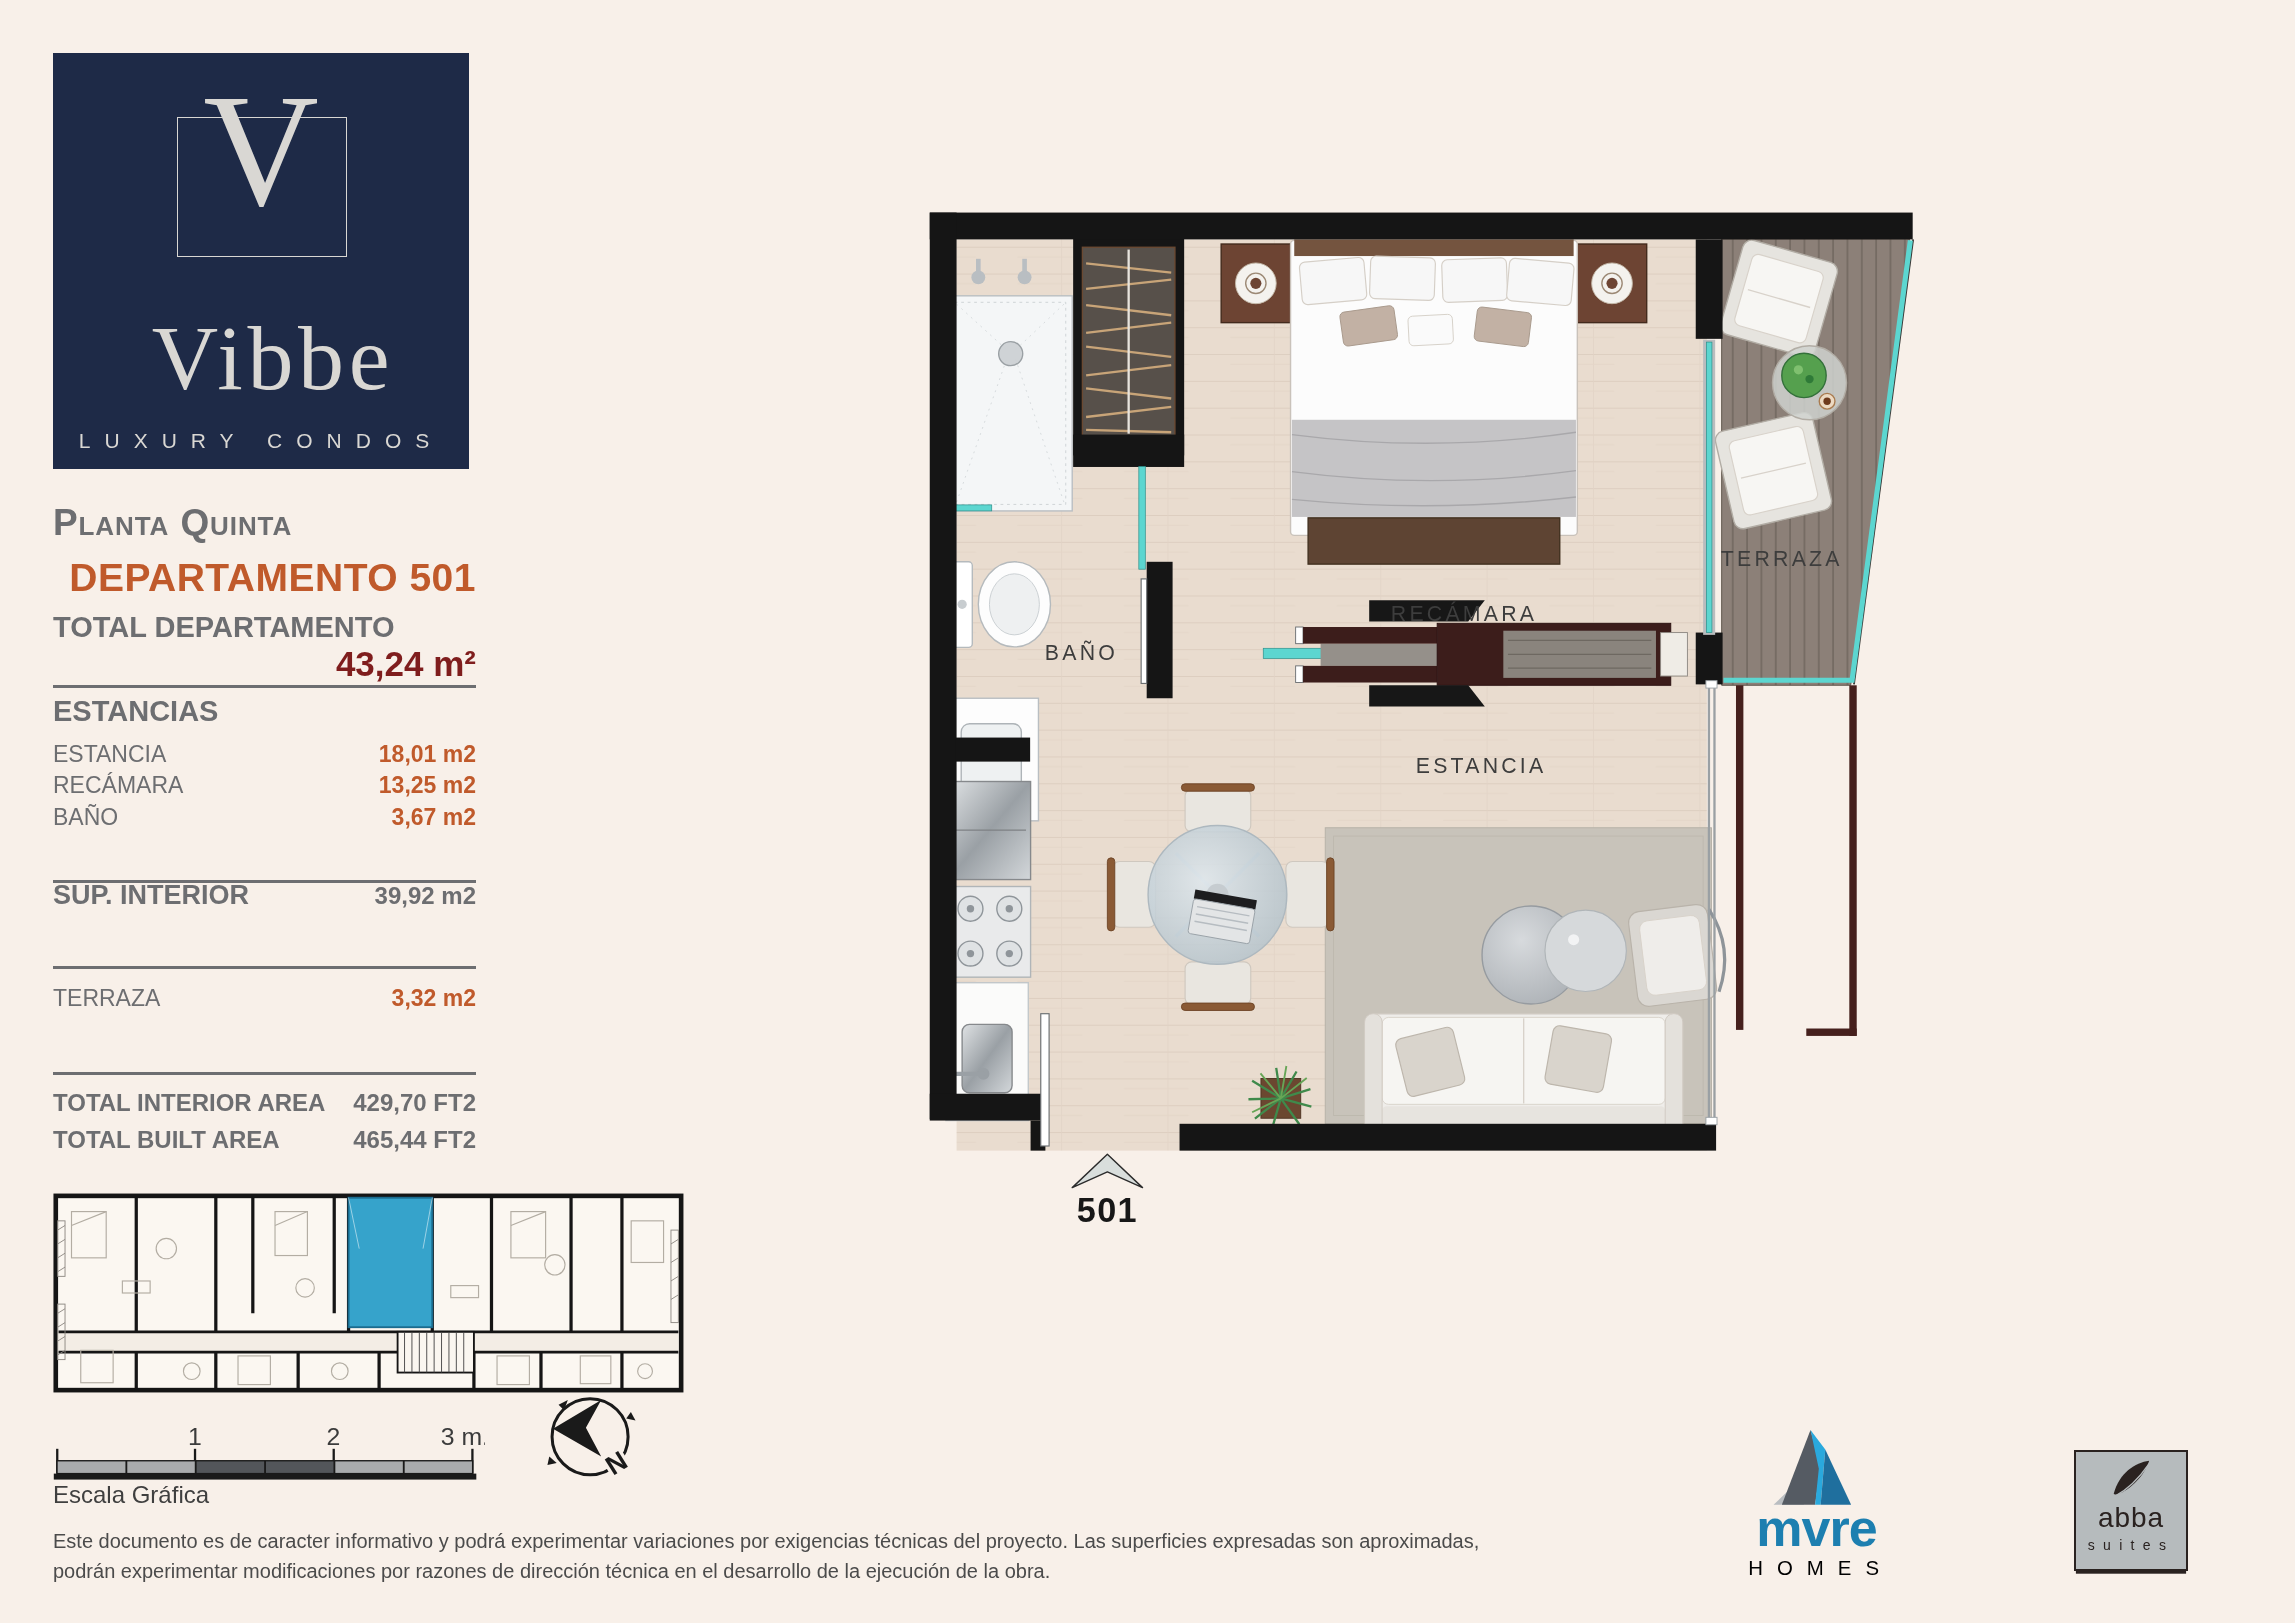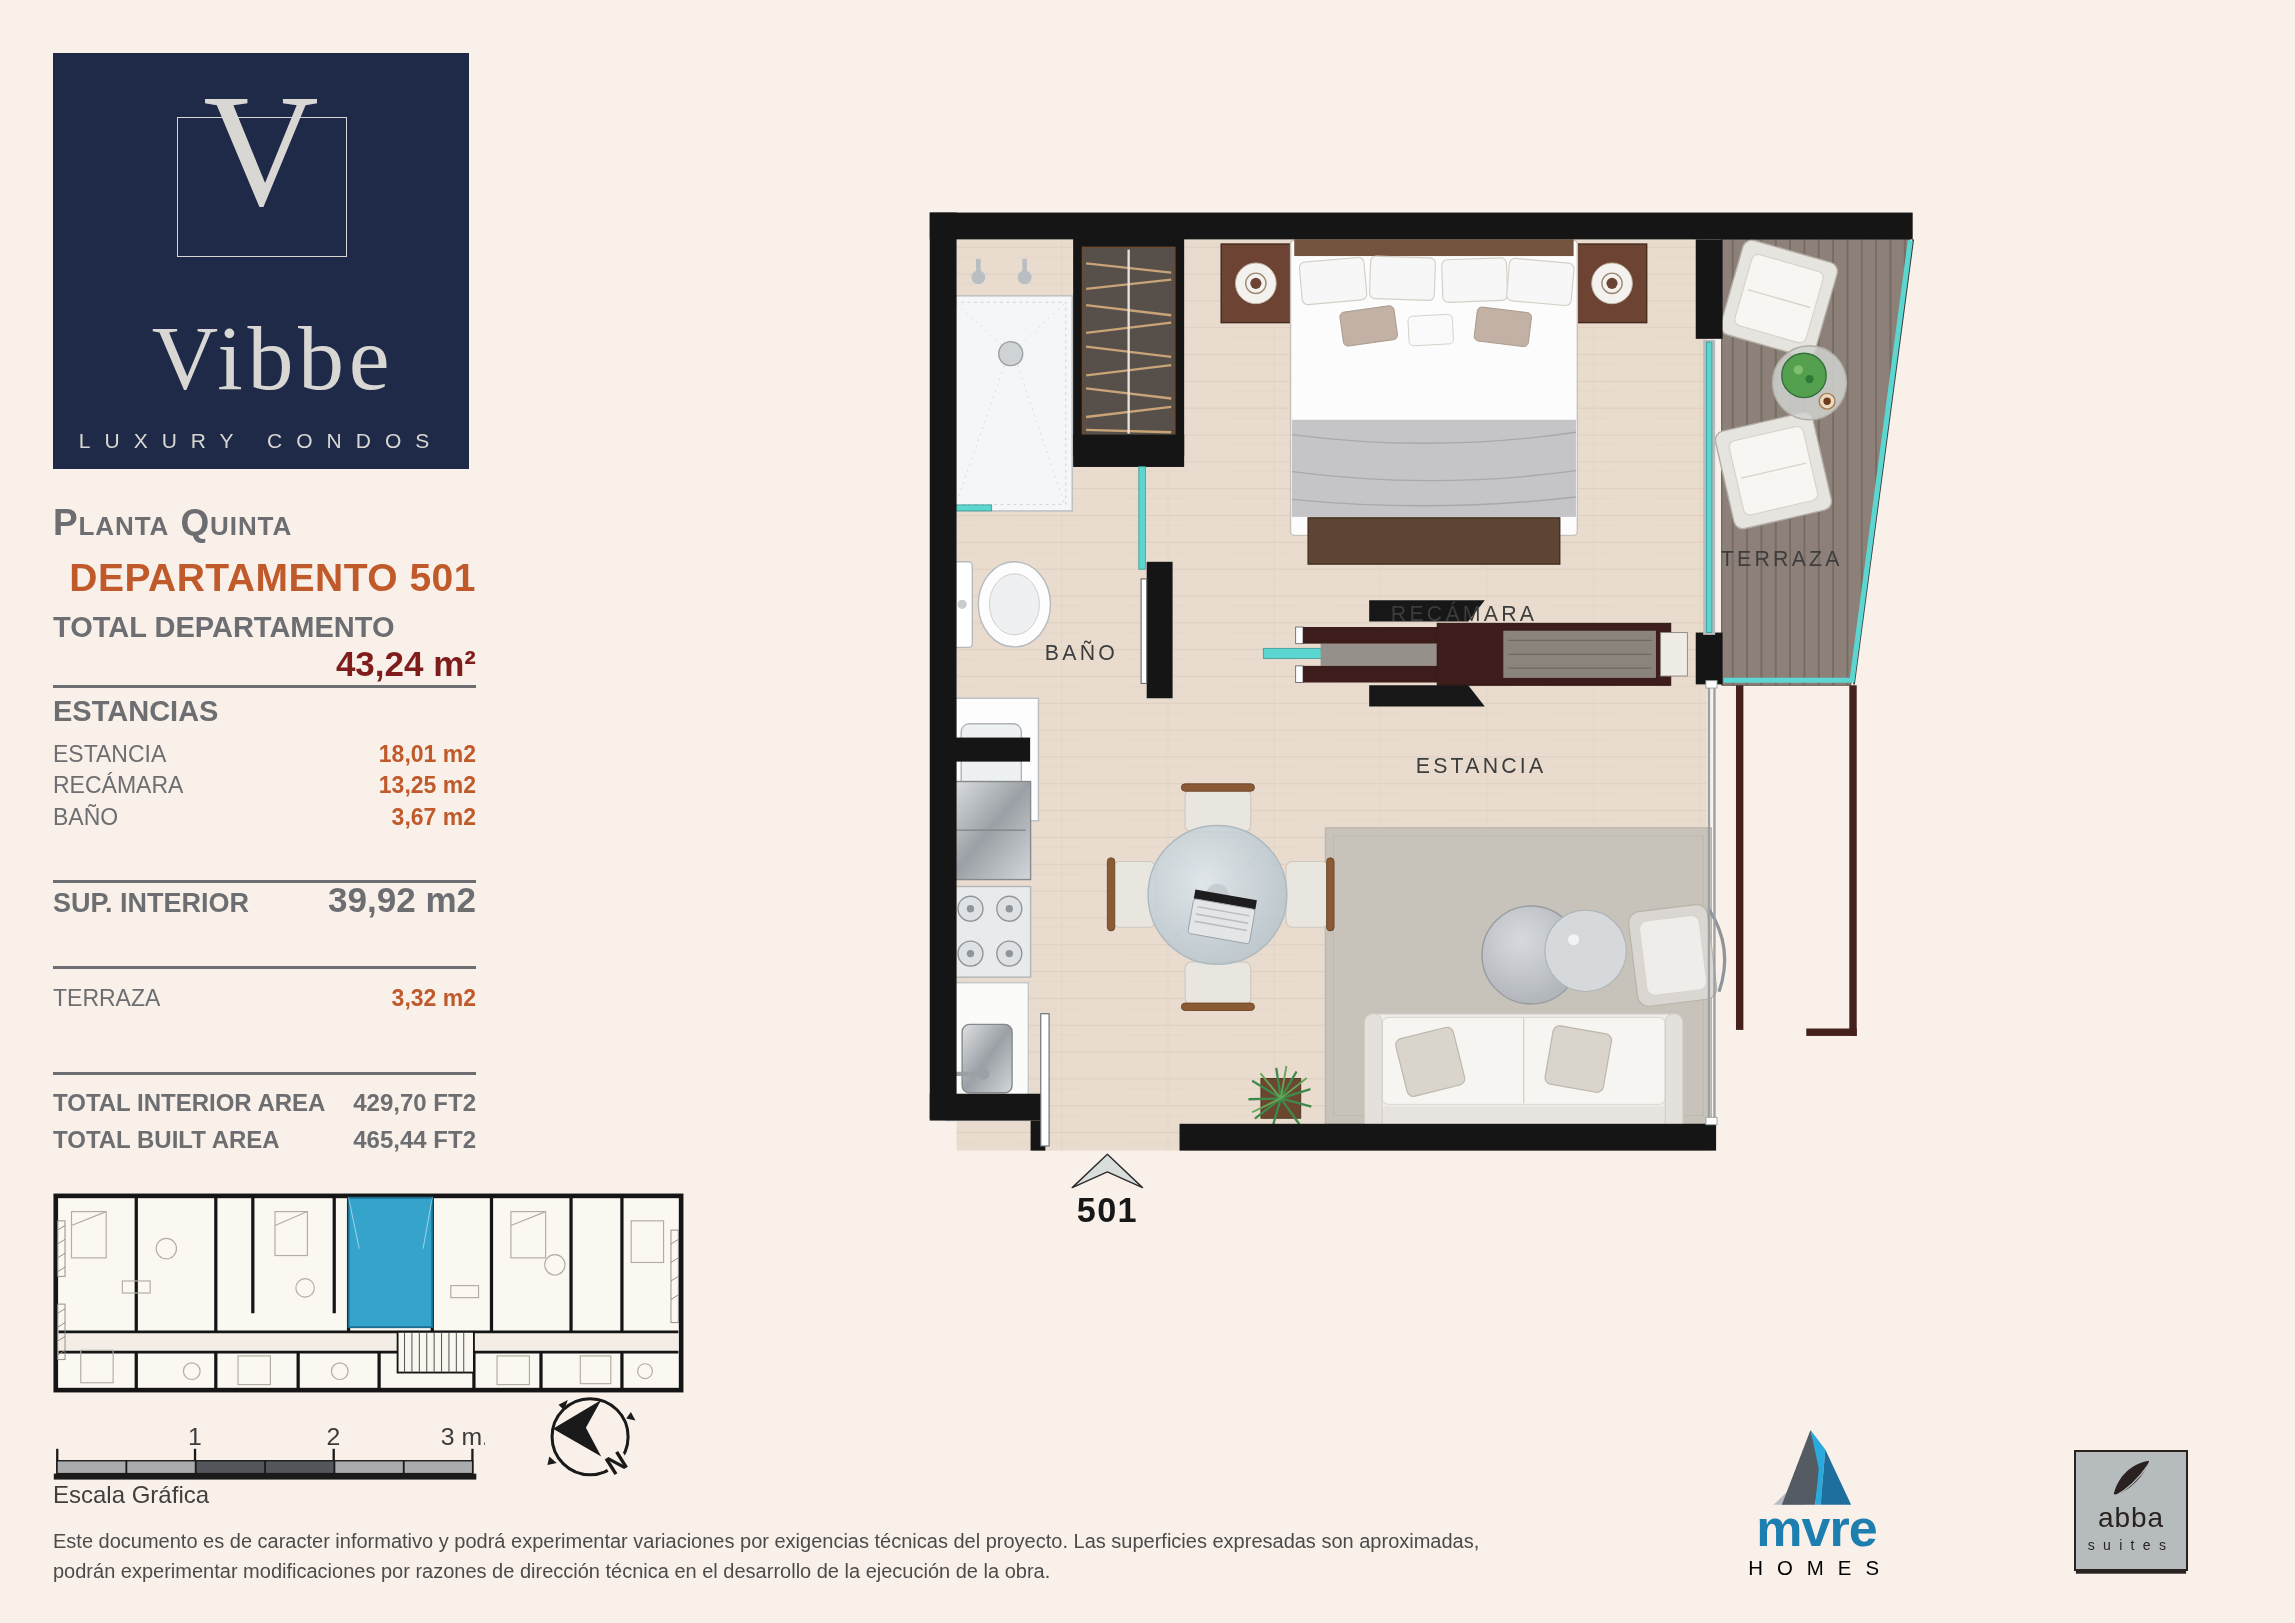--- a/index.html
+++ b/index.html
@@ -25,21 +25,21 @@
   .t-totlabel{position:absolute;top:111px;font-size:29px;font-weight:bold;color:#6d6e71;}
   .t-totvalue{position:absolute;top:144px;width:423px;text-align:right;font-size:35px;font-weight:bold;color:#7f1d1d;}
   .hr{position:absolute;left:0;width:423px;height:3.2px;background:#6d6e71;}
   .hr1{top:185px;}.hr2{top:380px;}.hr3{top:466px;}.hr4{top:572px;}
   .t-estancias{position:absolute;top:195px;font-size:29px;font-weight:bold;color:#6d6e71;}
   .r-est{top:241px;}.r-rec{top:272px;}.r-ban{top:304px;}
   .lbl{font-size:23px;color:#6d6e71;}
   .val-o{font-size:23px;font-weight:bold;color:#c05a2b;}
   .r-sup{top:380px;}
   .lbl-b{font-size:27px;font-weight:bold;color:#6d6e71;}
-  .val-g{font-size:35px;font-weight:bold;color:#6d6e71;}
+  .val-g{font-size:24px;font-weight:bold;color:#6d6e71;}
   .r-ter{top:485px;}
   .r-tia{top:589px;}.r-tba{top:626px;}
   .lbl-t{font-size:24px;font-weight:bold;color:#6d6e71;}
   .val-t{font-size:24px;font-weight:bold;color:#6d6e71;}
 
   
   .escala{left:53px;top:1481px;font-size:24px;color:#3f3f3f;}
   .disclaimer{left:53px;top:1526px;width:1439px;font-size:20px;line-height:30px;color:#4b4b4b;}
 
   

